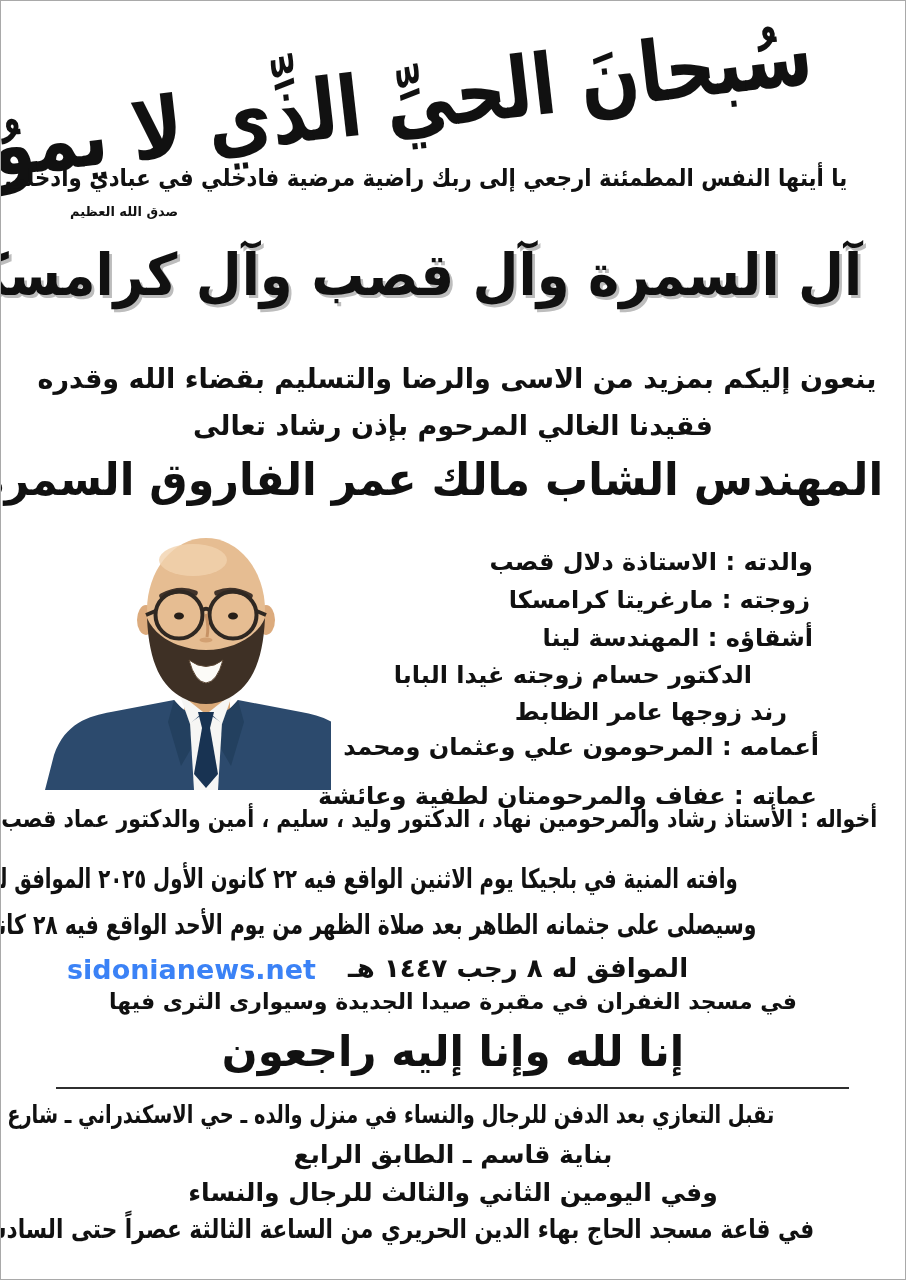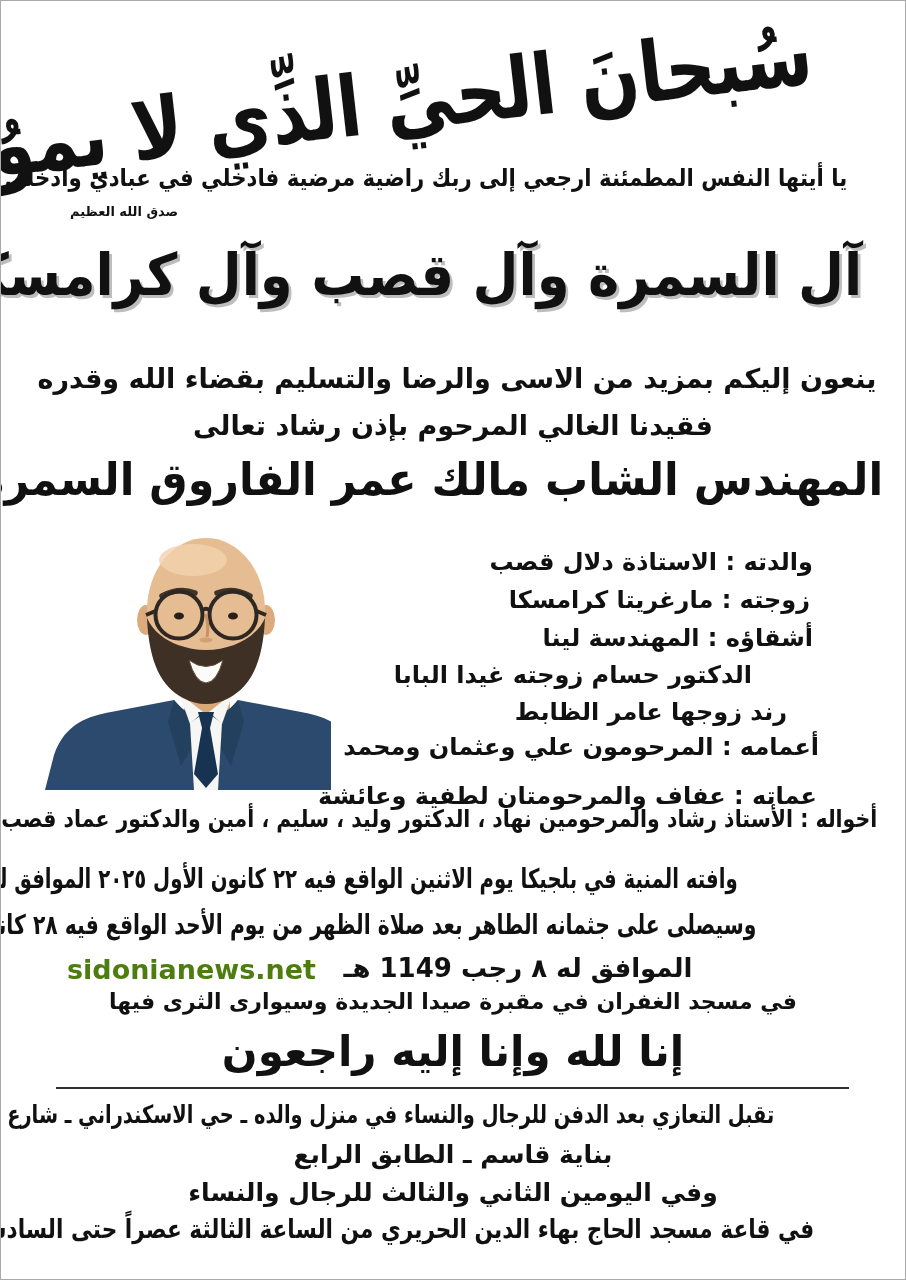--- a/index.html
+++ b/index.html
@@ -56,21 +56,21 @@
   .rel-7{top:804px;padding-right:28px;text-align:right;}
 
   .funeral1{top:862px;font-size:27px;}
   .funeral2{top:908px;font-size:27px;}
   .funeral3{top:952px;font-size:26px;padding-left:130px;}
   .funeral4{top:988px;font-size:22px;}
 
   .watermark{
     position:absolute;top:953px;left:66px;
     direction:ltr;text-align:right;
-    font-size:27px;font-weight:bold;color:#4d7c0f;
+    font-size:27px;font-weight:bold;color:#3b82f6;
     letter-spacing:0px;white-space:nowrap;
   }
 
   .istirja{top:1026px;font-size:42px;}
 
   .rule{
     position:absolute;top:1086px;left:55px;right:56px;
     height:2px;background:#2f2f2f;
   }
 
@@ -164,21 +164,21 @@
   <div class="rel rel-6"><span class="fit fit-right">عماته : عفاف والمرحومتان لطفية وعائشة</span></div>
   <div class="rel rel-7"><span class="fit fit-right" style="transform: scaleX(0.8528);">أخواله : الأستاذ رشاد والمرحومين نهاد ، الدكتور وليد ، سليم ، أمين والدكتور عماد قصب</span></div>
 
   <div class="line funeral1">
     <span class="fit fit-center" style="transform: scaleX(0.7294);">وافته المنية في بلجيكا يوم الاثنين الواقع فيه ٢٢ كانون الأول ٢٠٢٥ الموافق له ٢ رجب ١٤٤٧ هـ</span>
   </div>
   <div class="line funeral2">
     <span class="fit fit-center" style="transform: scaleX(0.7527);">وسيصلى على جثمانه الطاهر بعد صلاة الظهر من يوم الأحد الواقع فيه ٢٨ كانون الأول ٢٠٢٥</span>
   </div>
   <div class="line funeral3">
-    <span class="fit fit-center">الموافق له ٨ رجب 1149 هـ</span>
+    <span class="fit fit-center">الموافق له ٨ رجب ١٤٤٧ هـ</span>
   </div>
   <div class="watermark">
     <span class="fit fit-left" style="transform: scaleX(0.9994);">sidonianews.net</span>
   </div>
   <div class="line funeral4">
     <span class="fit fit-center">في مسجد الغفران  في مقبرة صيدا الجديدة وسيوارى الثرى فيها</span>
   </div>
 
   <div class="line istirja">
     <span class="fit fit-center">إنا لله وإنا إليه راجعون</span>

